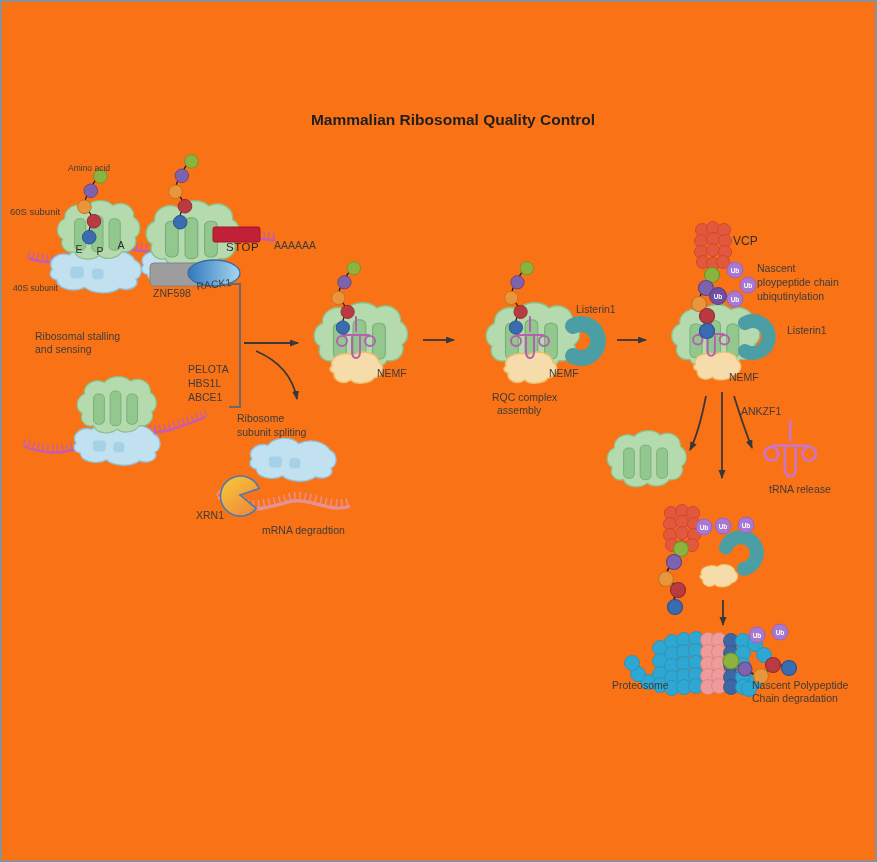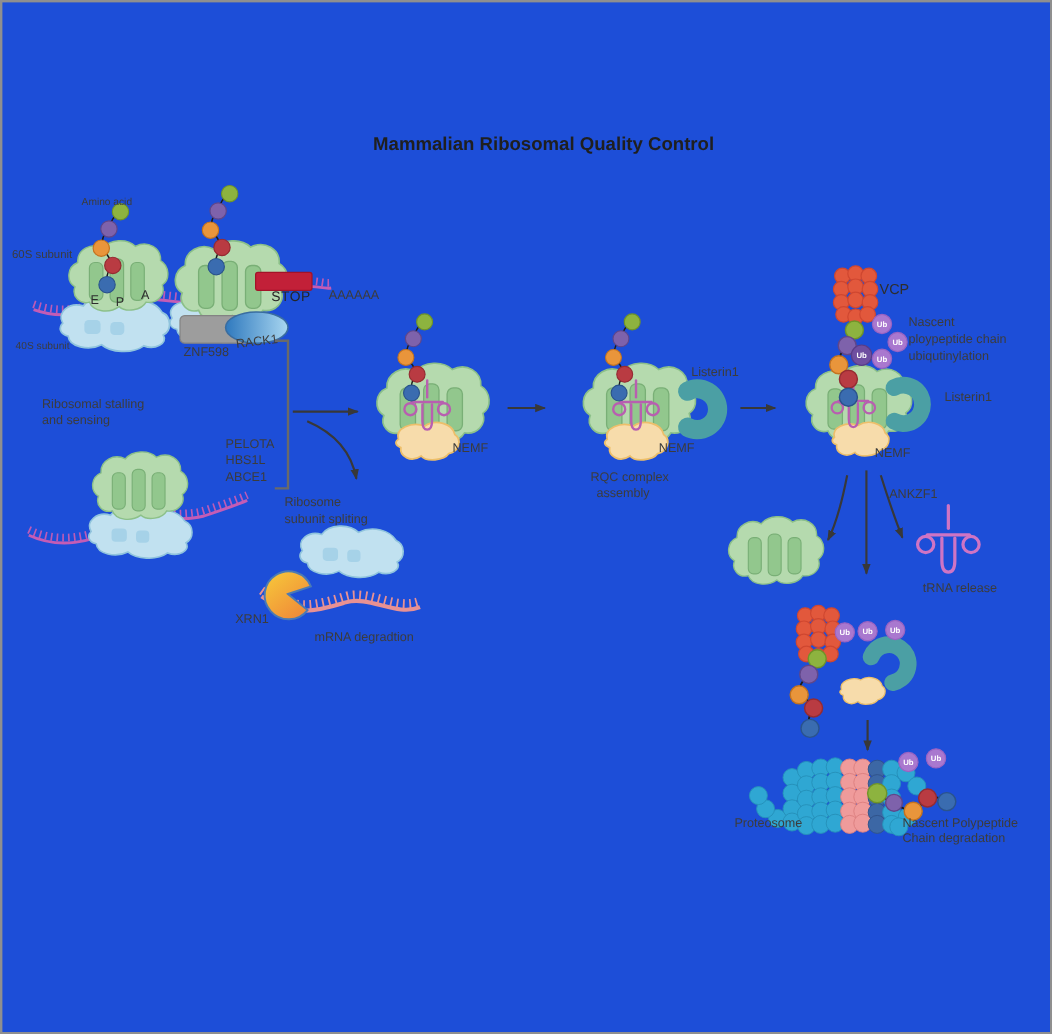--- a/index.html
+++ b/index.html
@@ -1,17 +1,17 @@
 <!DOCTYPE html>
 <html><head>
 <meta charset="utf-8">
 <style>
   html,body { margin:0; padding:0; background:#fff; }
   .canvas {
-    position:relative; width:877px; height:862px; background:#1d4ed8;
+    position:relative; width:877px; height:862px; background:#f97316;
     border:2px solid #8f8f8f; box-sizing:border-box; overflow:hidden;
     font-family:"Liberation Sans", sans-serif;
   }
   svg { display:block; }
   .title    { font:bold 15.5px "Liberation Sans",sans-serif; fill:#1f1f1f; }
   .lbl      { font:10.5px "Liberation Sans",sans-serif; fill:#3c3c3c; }
   .lbl-sm   { font:8.5px  "Liberation Sans",sans-serif; fill:#3c3c3c; }
   .lbl-md   { font:9.5px  "Liberation Sans",sans-serif; fill:#3c3c3c; }
   .lbl-big  { font:12px   "Liberation Sans",sans-serif; fill:#2e2e2e; }
   .site     { font:10.5px "Liberation Sans",sans-serif; fill:#2d2d2d; }

